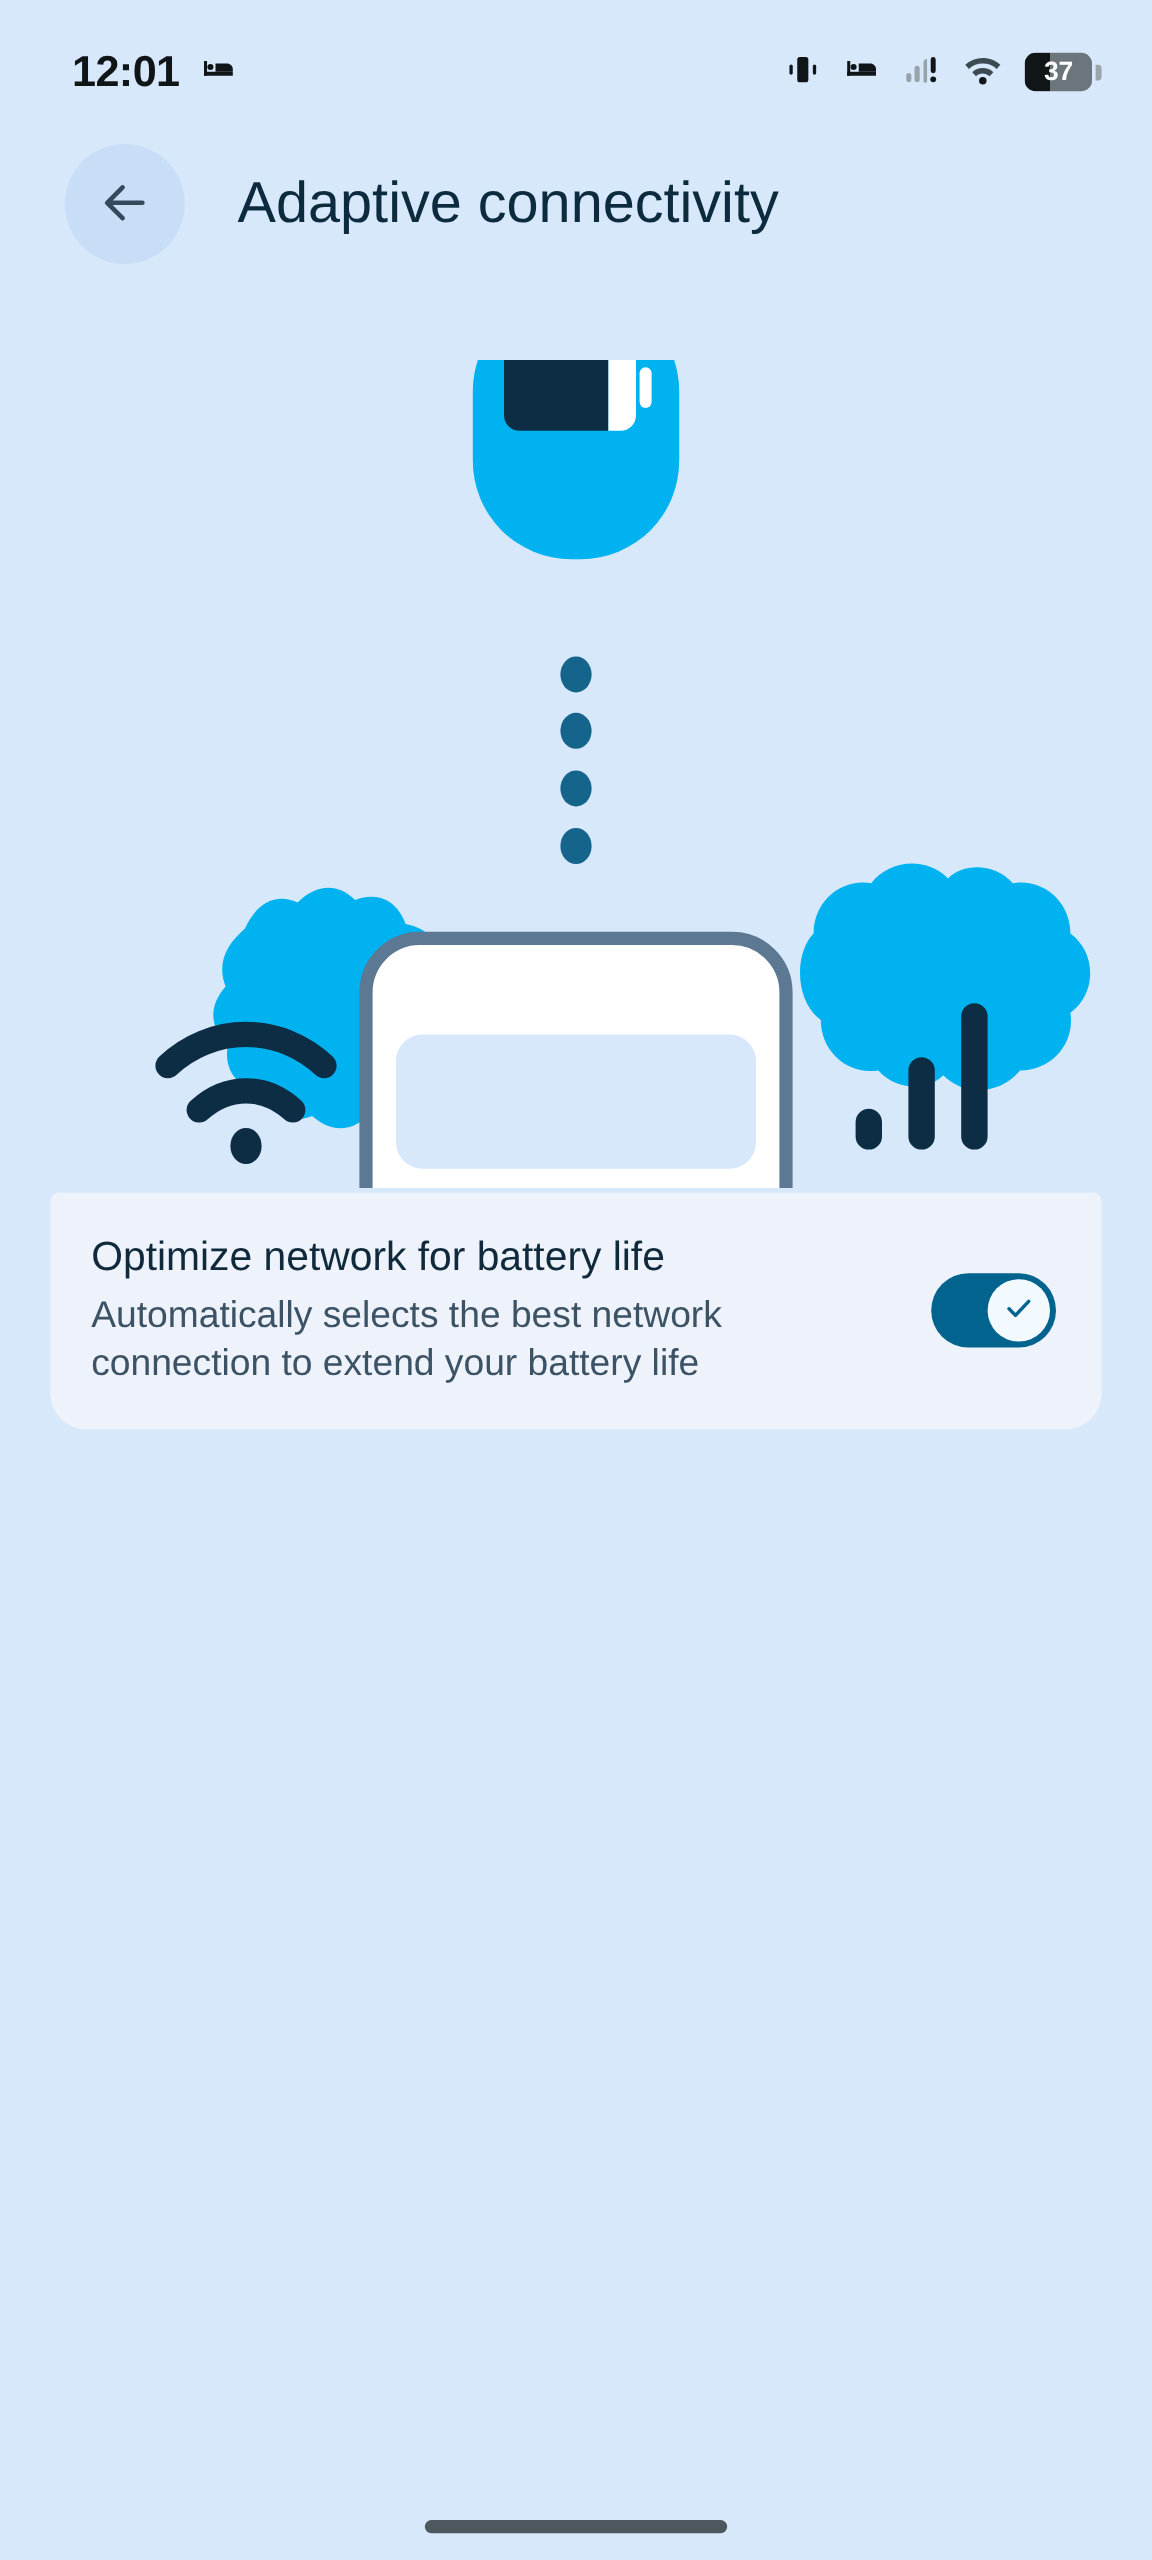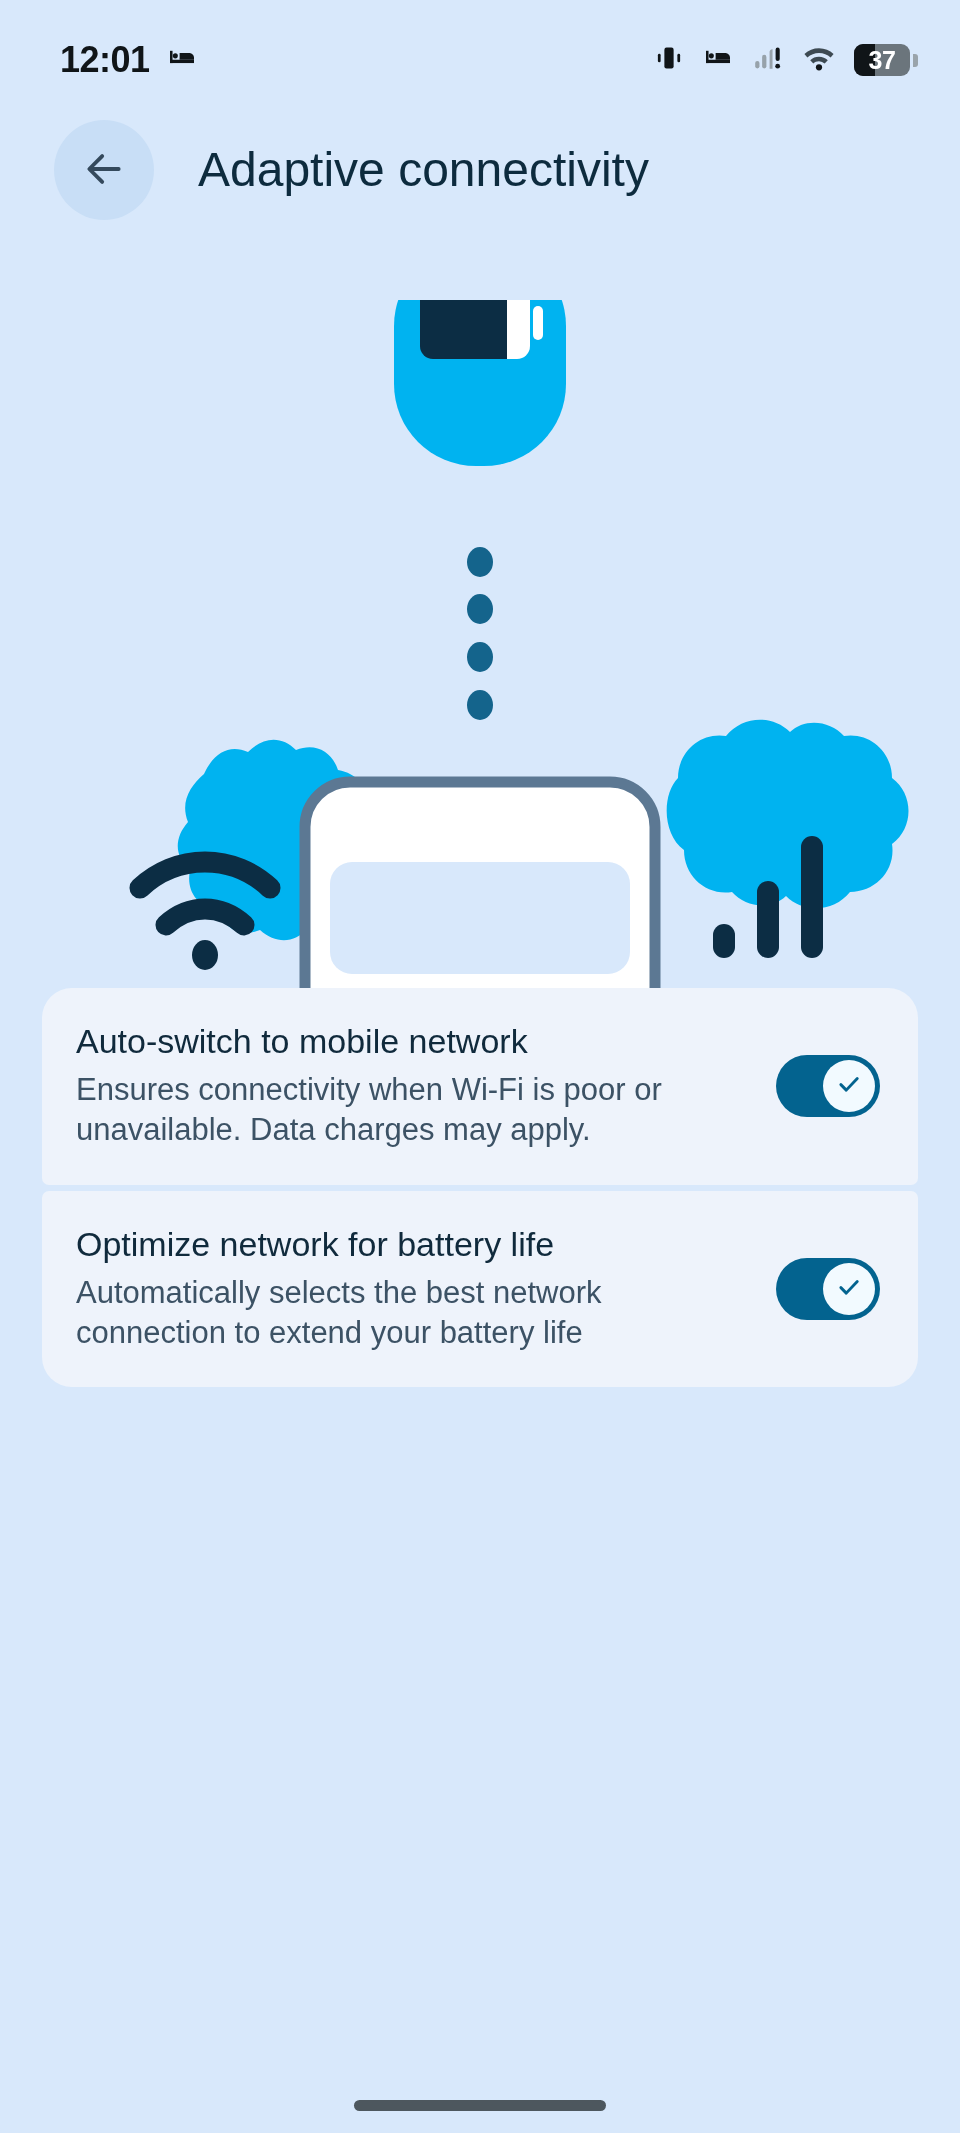--- a/index.html
+++ b/index.html
@@ -61,21 +61,21 @@
   }
   #battery-fill {
     position: absolute;
     left: 0; top: 0; bottom: 0;
     width: 37%;
     background: #101518;
   }
   #battery-level-text {
     position: relative;
     z-index: 2;
-    font-size: 25px;
+    font-size: 22px;
     font-weight: bold;
     color: #ffffff;
     line-height: 1;
     letter-spacing: -0.3px;
   }
   #battery-cap {
     width: 5px;
     height: 13px;
     border-radius: 0 3px 3px 0;
     background: #9aa4ab;
@@ -329,35 +329,20 @@
     <g>
       <path d="M300 480h360a0 0 0 0 1 0 0v210H300V480Z" fill="none"></path>
       <path d="M305 690V527a45 45 0 0 1 45-45h260a45 45 0 0 1 45 45v163" fill="#ffffff" stroke="#5c7893" stroke-width="11"></path>
       <rect x="330" y="562" width="300" height="112" rx="22" fill="#d8e8fb"></rect>
     </g>
   </svg>
 </div>
 
 <div id="settings-list">
 
-  <div class="setting-card first">
-    <div class="setting-text">
-      <div class="setting-title">Auto-switch to mobile network</div>
-      <div class="setting-desc">Ensures connectivity when Wi-Fi is poor or unavailable. Data charges may apply.</div>
-    </div>
-    <div class="toggle">
-      <div class="thumb">
-        <span>
-          <svg width="30" height="30" viewBox="0 0 24 24" aria-hidden="true">
-            <path d="M5.5 12.5l4.3 4.4L18.6 7.6" stroke="#03638f" stroke-width="2.3" fill="none" stroke-linecap="round" stroke-linejoin="round"></path>
-          </svg>
-        </span>
-      </div>
-    </div>
-  </div>
 
   <div class="setting-card last">
     <div class="setting-text">
       <div class="setting-title">Optimize network for battery life</div>
       <div class="setting-desc">Automatically selects the best network connection to extend your battery life</div>
     </div>
     <div class="toggle">
       <div class="thumb">
         <span>
           <svg width="30" height="30" viewBox="0 0 24 24" aria-hidden="true">

